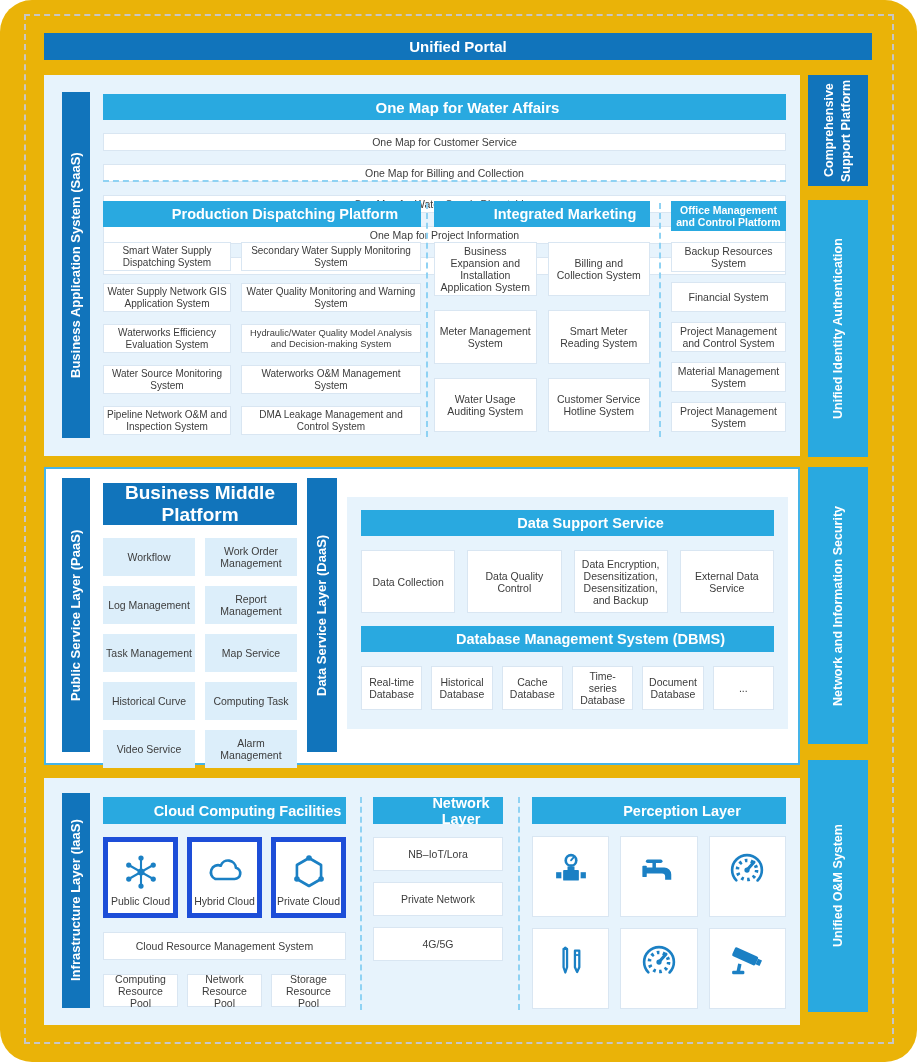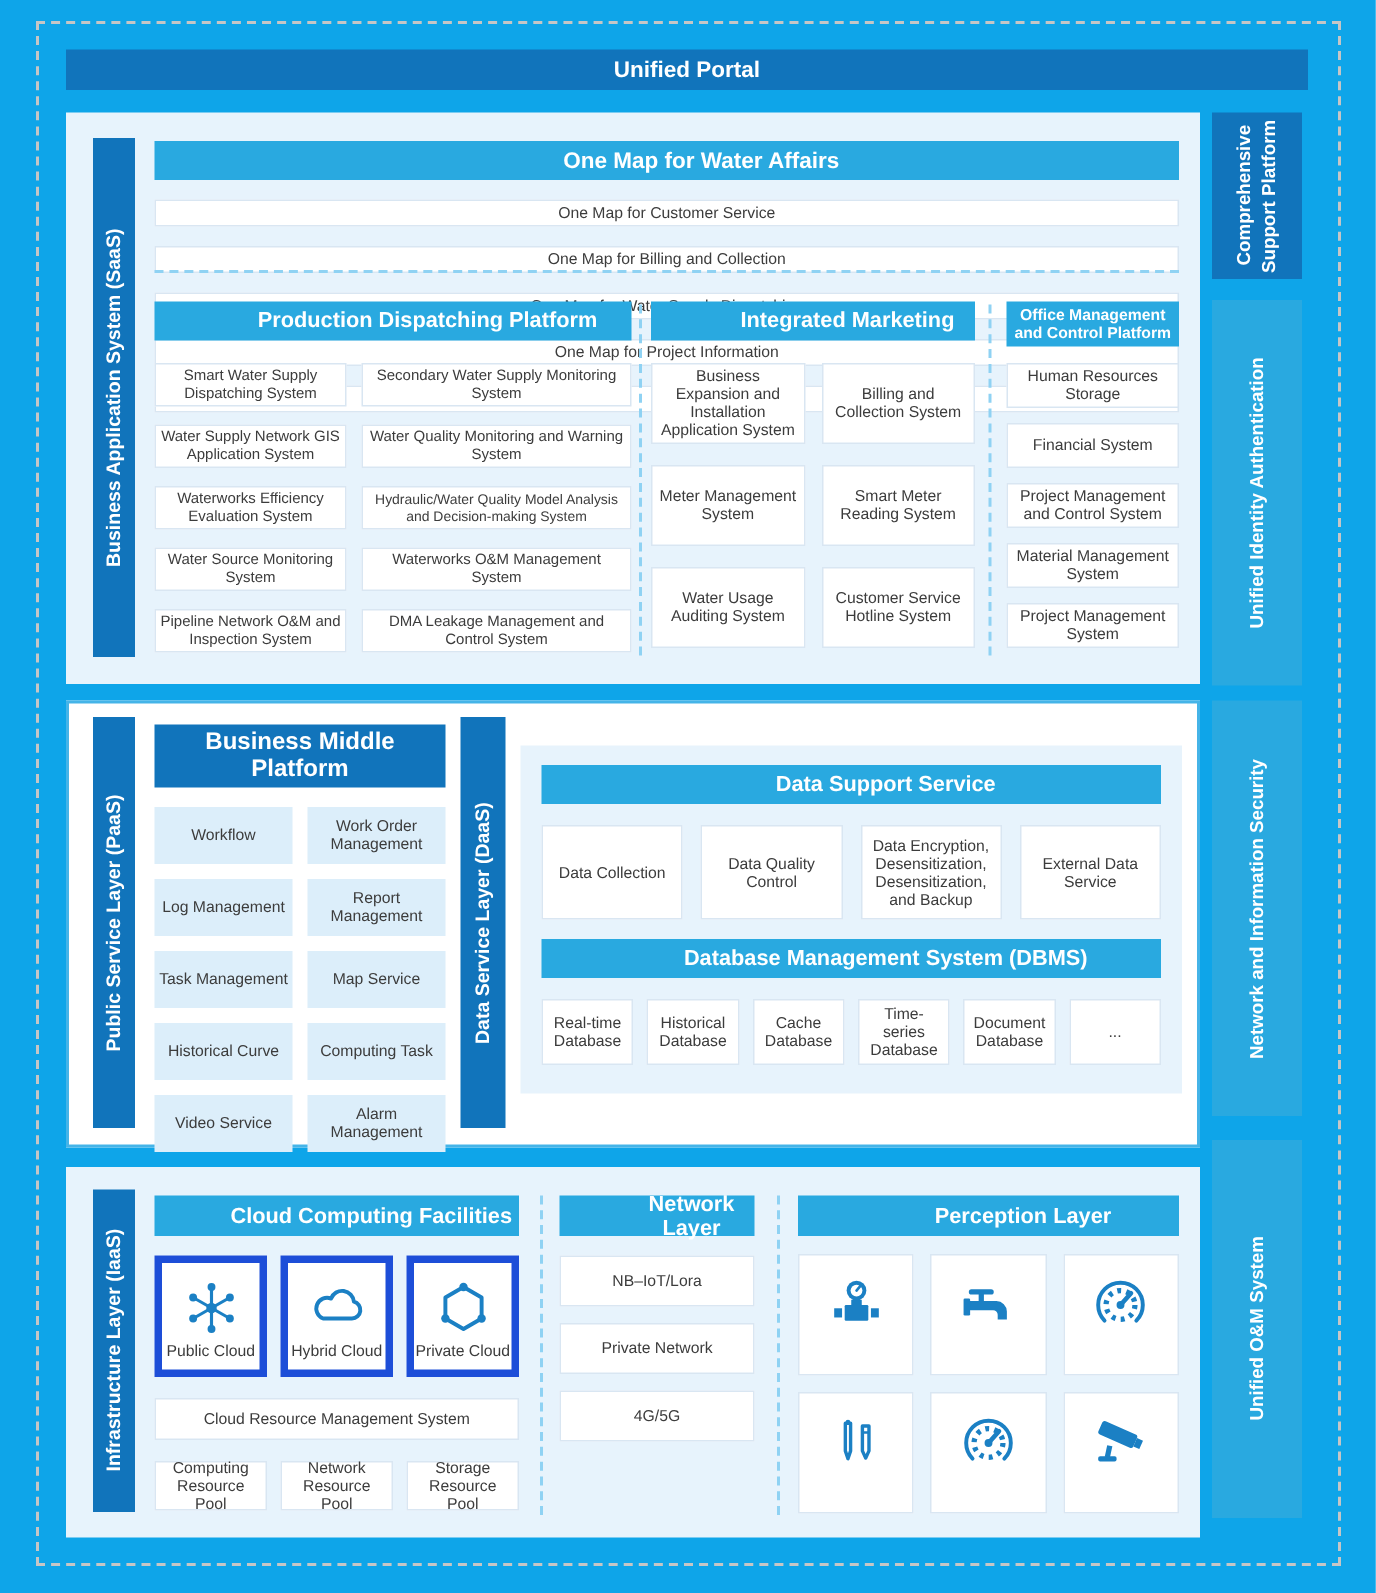--- a/index.html
+++ b/index.html
@@ -1,17 +1,17 @@
 <!DOCTYPE html>
 <html><head>
 <meta charset="utf-8">
 <style>
 * { margin:0; padding:0; box-sizing:border-box; }
 body { font-family:"Liberation Sans", sans-serif; background:#ffffff; }
-.canvas { position:relative; width:917px; height:1062px; background:#0ea5e9; overflow:hidden; color:#3c3c3c; }
+.canvas { position:relative; width:917px; height:1062px; background:#eab308; overflow:hidden; color:#3c3c3c;border-radius:32px; }
 .frame { position:absolute; left:24px; top:14px; width:870px; height:1030px; border:2px dashed #c6c6c6; }
 
 .portal { position:absolute; left:44px; top:33px; width:828px; height:27px; background:#1174bb;
   color:#fff; font-size:15px; font-weight:bold; display:flex; align-items:center; justify-content:center; }
 
 .section { position:absolute; left:44px; width:756px; background:#e7f3fc; }
 #saas { top:75px; height:381px; }
 #paas { top:467px; height:298px; background:#fff; border:2px solid #45b4e8; }
 #iaas { top:778px; height:247px; }
 
@@ -52,21 +52,21 @@
 .mkt-grid { margin-top:15px; display:grid; grid-template-columns:1fr 1fr; column-gap:11px; row-gap:14px; }
 .mkt-grid .bx { height:54px; }
 .col-off { position:absolute; left:568px; top:0; width:115px; }
 .col-off .hdr { height:30px; font-size:10.5px; line-height:12px; padding:1px 2px; }
 .off-list { margin-top:11px; display:flex; flex-direction:column; gap:10px; }
 .off-list .bx { height:30px; }
 
 
 #paas .vbar.pbar { left:16px; top:9px; width:28px; height:274px; }
 .bmp { position:absolute; left:57px; top:14px; width:194px; }
-.bmp .hdr { height:42px; font-size:16px; }
+.bmp .hdr { height:42px; font-size:19px; }
 .bmp-grid { margin-top:13px; display:grid; grid-template-columns:1fr 1fr; column-gap:10px; row-gap:9px;gap:10px; }
 .bmp-grid .bx-t { height:38px; }
 #paas .vbar.daas { left:261px; top:9px; width:30px; height:274px; }
 .dmp { position:absolute; left:301px; top:14px; width:441px; }
 .dmp .hdr.top { height:26px; font-size:14.5px; }
 .dmp-inner { margin-top:14px; height:232px; background:#e7f3fc; padding:13px 14px 0 14px; }
 .dss-hdr { height:26px; font-size:14.5px; }
 .dss-row { margin-top:14px; display:flex; gap:12px; height:63px; }
 .dss-row .bx { flex:1; }
 .dbms-hdr { margin-top:13px; height:26px; font-size:14.5px; }
@@ -141,21 +141,21 @@
           <div class="bx">Meter Management System</div>
           <div class="bx">Smart Meter Reading System</div>
           <div class="bx">Water Usage Auditing System</div>
           <div class="bx">Customer Service Hotline System</div>
         </div>
       </div>
       <div class="vdash" id="vd2"></div>
       <div class="col-off">
         <div class="hdr lb">Office Management and Control Platform</div>
         <div class="off-list">
-          <div class="bx">Human Resources Storage</div>
+          <div class="bx">Backup Resources System</div>
           <div class="bx">Financial System</div>
           <div class="bx">Project Management and Control System</div>
           <div class="bx">Material Management System</div>
           <div class="bx">Project Management System</div>
         </div>
       </div>
     </div>
   </div>
 
   <div class="section" id="paas">

